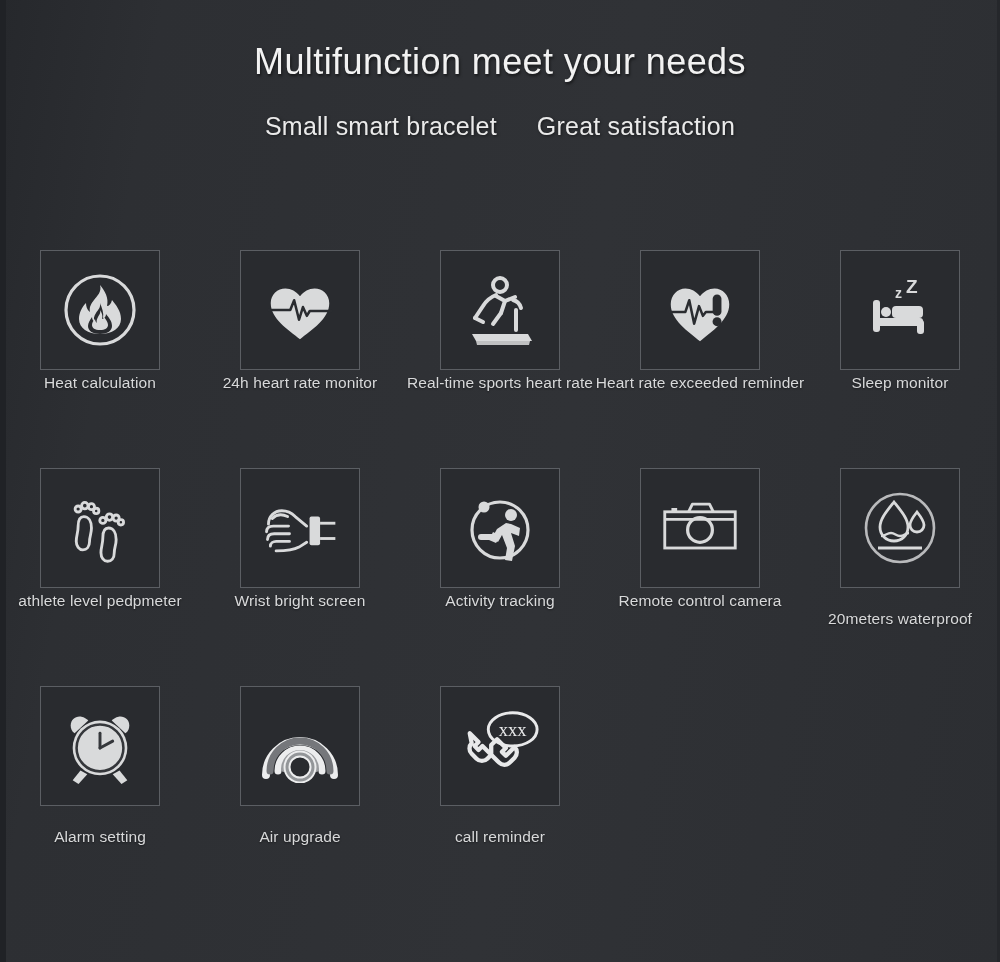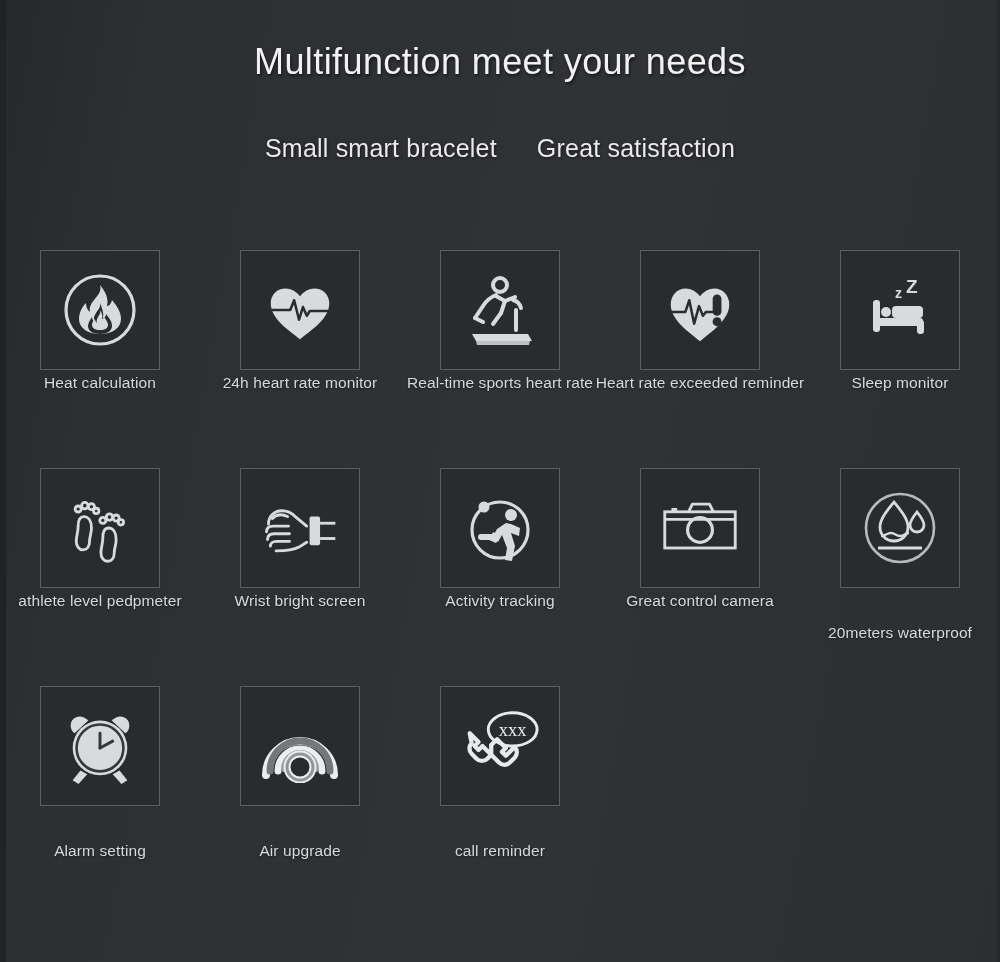--- a/index.html
+++ b/index.html
@@ -42,21 +42,21 @@
   .title {
     font-size: 36px;
     font-weight: 400;
     color: #f2f2f2;
     letter-spacing: 0.4px;
     line-height: 1;
     margin: 0;
     text-shadow: 1px 2px 3px rgba(0,0,0,0.55);
   }
   .subtitle-row {
-    margin-top: 54px;
+    margin-top: 32px;
     display: flex;
     justify-content: center;
     align-items: center;
     gap: 40px;
   }
   .subtitle {
     font-size: 25px;
     font-weight: 400;
     color: #eaeaea;
     letter-spacing: 0.2px;
@@ -93,21 +93,21 @@
     display: block;
   }
   .caption {
     margin-top: 4px;
     font-size: 15.5px;
     color: #d8d9da;
     white-space: nowrap;
     letter-spacing: 0.1px;
     text-shadow: 0 1px 2px rgba(0,0,0,0.45);
   }
-  .row3 .caption { margin-top: 36px; }
+  .row3 .caption { margin-top: 22px; }
 </style>
 </head>
 <body>
 
 <div class="page">
   <div class="edge-left"></div>
   <div class="edge-right"></div>
 
   <div class="heading-block">
     <div class="title">Multifunction meet your needs</div>
@@ -245,21 +245,21 @@
     <div class="cell row2">
       <div class="icon-box">
         <svg width="80" height="62" viewBox="0 0 84 62">
           <rect x="5" y="14" width="74" height="38" fill="none" stroke="#d9dadb" stroke-width="3"></rect>
           <line x1="5" y1="22" x2="79" y2="22" stroke="#d9dadb" stroke-width="3"></line>
           <path d="M30 14l4-8h18l4 8" fill="none" stroke="#d9dadb" stroke-width="3" stroke-linejoin="round"></path>
           <circle cx="42" cy="33" r="13" fill="none" stroke="#d9dadb" stroke-width="3.4"></circle>
           <rect x="12" y="10" width="6" height="4" fill="#d9dadb"></rect>
         </svg>
       </div>
-      <div class="caption">Great control camera</div>
+      <div class="caption">Remote control camera</div>
     </div>
 
     <div class="cell row3">
       <div class="icon-box">
         <svg width="84" height="84" viewBox="0 0 84 84">
           <circle cx="42" cy="42" r="34" fill="none" stroke="#b9babc" stroke-width="2.6"></circle>
           <path d="M36 16c8 10 14 17 14 25 0 8-6 14-14 14s-14-6-14-14c0-8 6-15 14-25z" fill="none" stroke="#d9dadb" stroke-width="2.8"></path>
           <path d="M59 26c4 5 7 9 7 13 0 4-3 7-7 7s-7-3-7-7c0-4 3-8 7-13z" fill="none" stroke="#d9dadb" stroke-width="2.8"></path>
           <path d="M23 50c4 0 6-3 10-3s5 3 9 3 6-3 9-3" fill="none" stroke="#d9dadb" stroke-width="2.4"></path>
           <line x1="20" y1="62" x2="64" y2="62" stroke="#d9dadb" stroke-width="3.2"></line>

